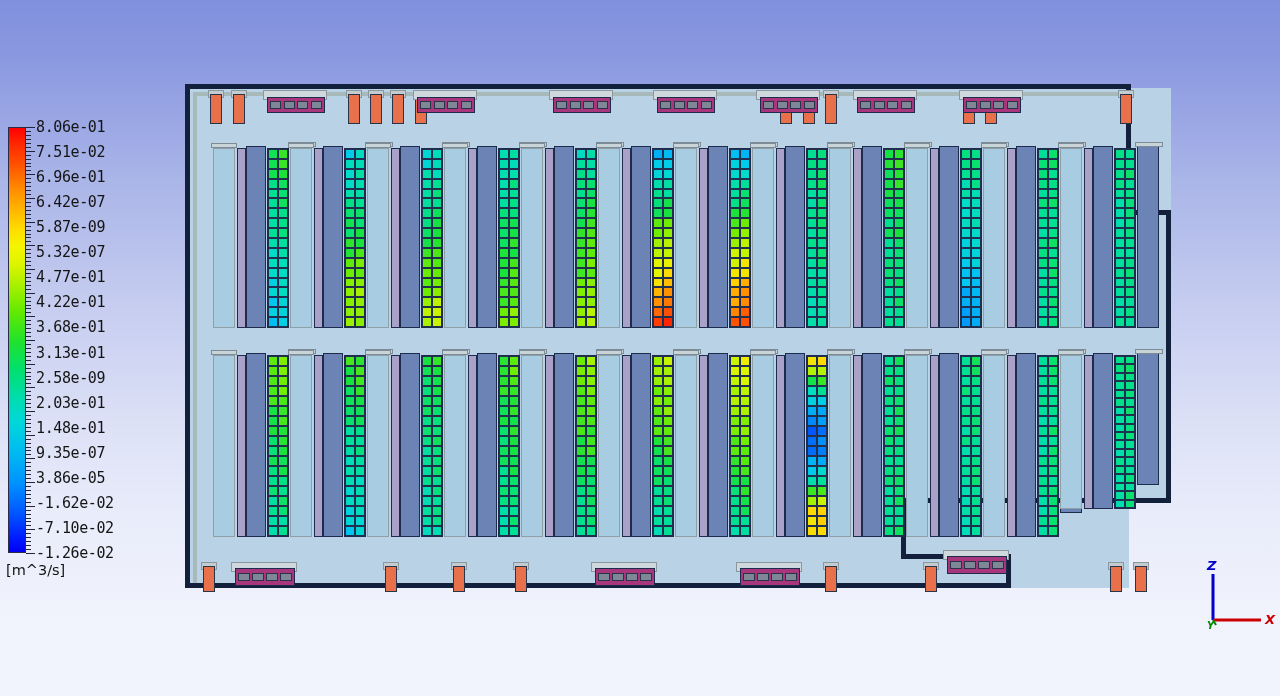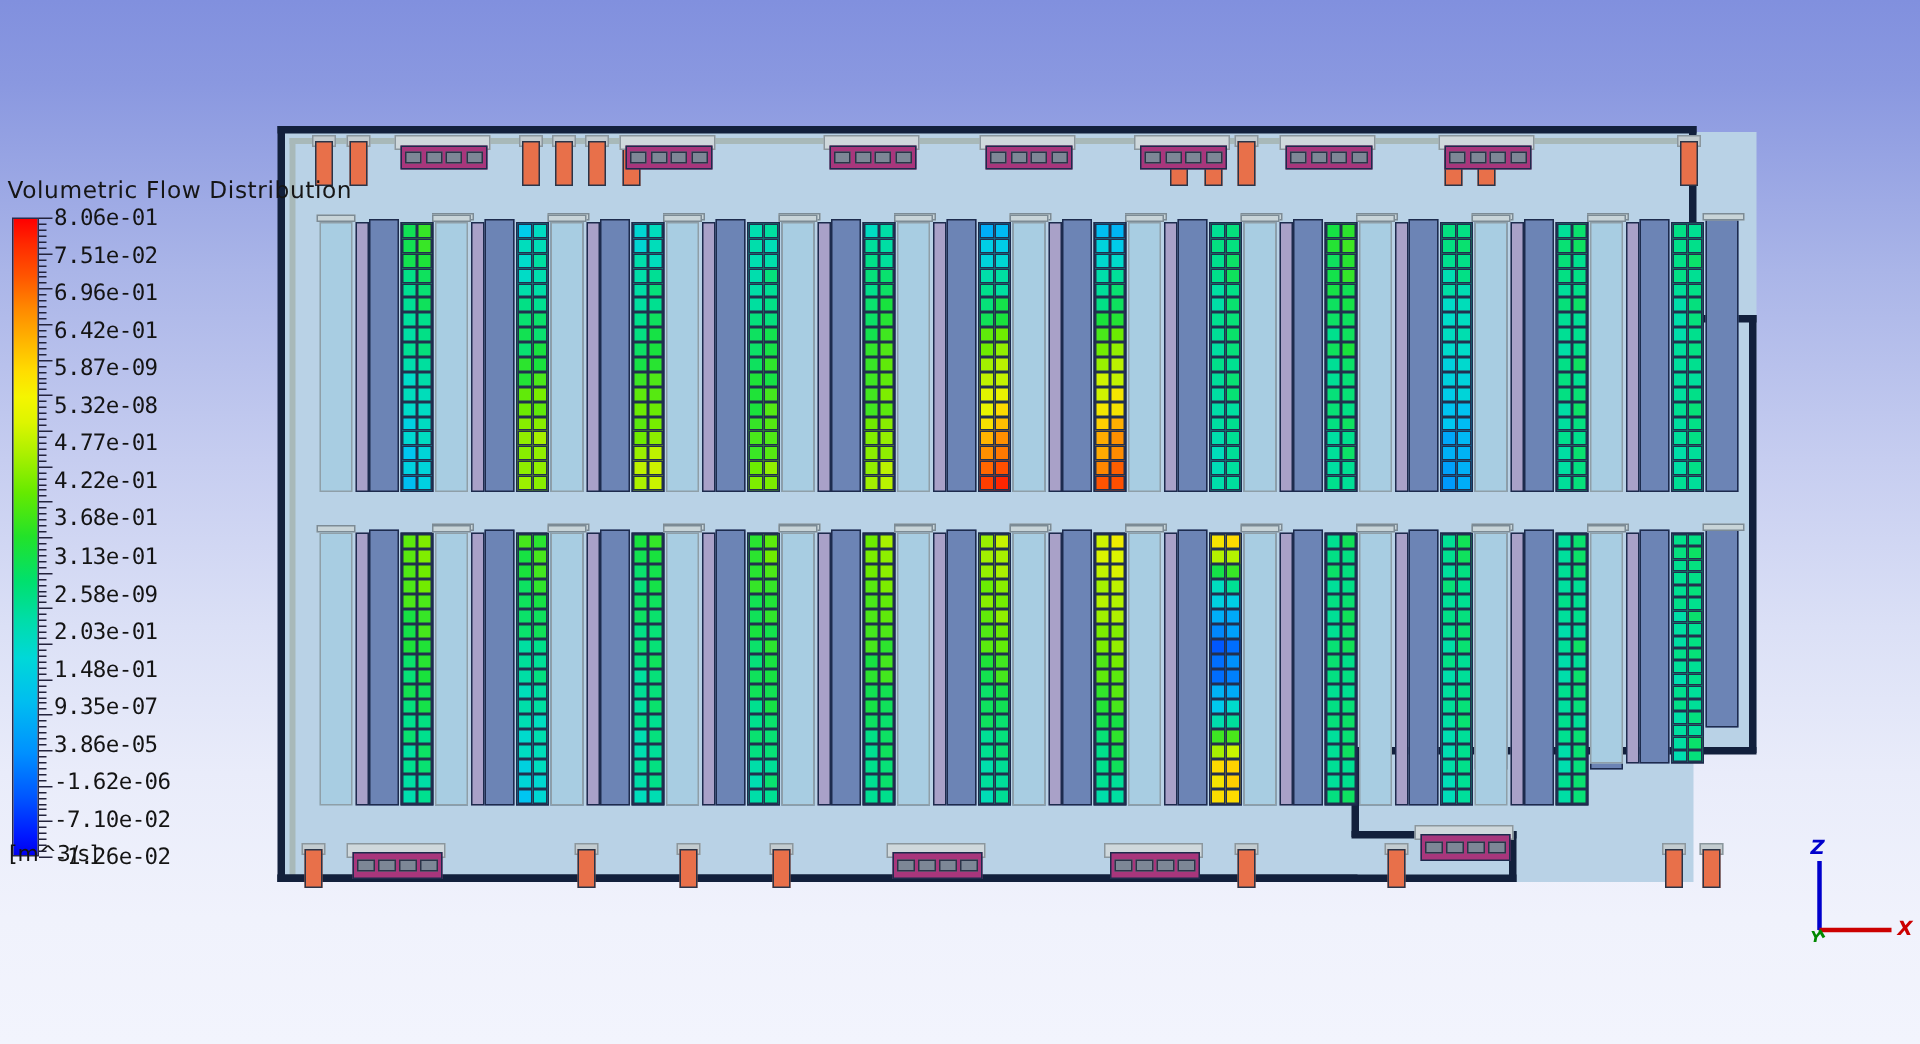--- a/index.html
+++ b/index.html
@@ -1255,21 +1255,20 @@
         <div style="background: rgb(0, 223, 161);"></div>
         <div style="background: rgb(10, 225, 107);"></div>
         <div style="background: rgb(0, 222, 176);"></div>
         <div style="background: rgb(5, 224, 123);"></div>
       </div>
       <div class="rbody" style="left: 952px; top: 269px; width: 22px; height: 132px;"></div>
       <div class="rcap" style="left: 950px; top: 265px; width: 28px; height: 5px;"></div>
     </div>
 
   <div id="legend">
-    <div id="legend-title">Volumetric  Flow  Distribution</div>
     <div id="legend-body">
       <div id="colorbar"></div>
       <div id="cb-ticks">
           <i style="top: 0px; width: 9px;"></i>
           <i style="top: 3.94444px; width: 5px;"></i>
           <i style="top: 7.88889px; width: 5px;"></i>
           <i style="top: 11.8333px; width: 5px;"></i>
           <i style="top: 15.7778px; width: 5px;"></i>
           <i style="top: 19.7222px; width: 5px;"></i>
           <i style="top: 23.6667px; width: 9px;"></i>
@@ -1373,33 +1372,33 @@
           <i style="top: 410.222px; width: 5px;"></i>
           <i style="top: 414.167px; width: 5px;"></i>
           <i style="top: 418.111px; width: 5px;"></i>
           <i style="top: 422.056px; width: 5px;"></i>
           <i style="top: 426px; width: 9px;"></i>
         </div>
       <div id="cb-labels">
           <span style="top: 0px;">8.06e-01</span>
           <span style="top: 25.0588px;">7.51e-02</span>
           <span style="top: 50.1176px;">6.96e-01</span>
-          <span style="top: 75.1765px;">6.42e-01</span>
+          <span style="top: 75.1765px;">6.42e-07</span>
           <span style="top: 100.235px;">5.87e-09</span>
-          <span style="top: 125.294px;">5.32e-08</span>
+          <span style="top: 125.294px;">5.32e-07</span>
           <span style="top: 150.353px;">4.77e-01</span>
           <span style="top: 175.412px;">4.22e-01</span>
           <span style="top: 200.471px;">3.68e-01</span>
           <span style="top: 225.529px;">3.13e-01</span>
           <span style="top: 250.588px;">2.58e-09</span>
           <span style="top: 275.647px;">2.03e-01</span>
           <span style="top: 300.706px;">1.48e-01</span>
           <span style="top: 325.765px;">9.35e-07</span>
           <span style="top: 350.824px;">3.86e-05</span>
-          <span style="top: 375.882px;">-1.62e-06</span>
+          <span style="top: 375.882px;">-1.62e-02</span>
           <span style="top: 400.941px;">-7.10e-02</span>
           <span style="top: 426px;">-1.26e-02</span>
         </div>
     </div>
     <div id="legend-units">[m^3/s]</div>
   </div>
 
 
   <div id="triad">
     <svg width="80" height="80" viewBox="0 0 80 80">

